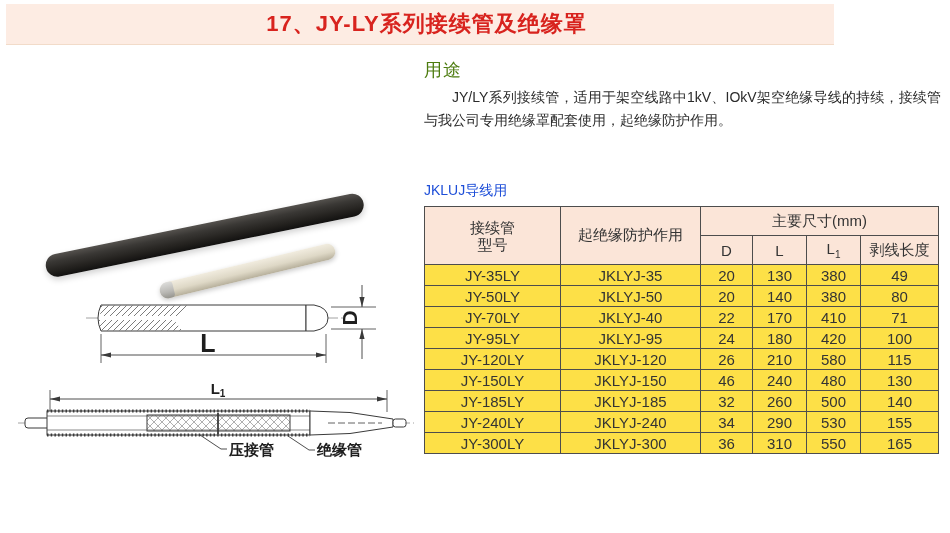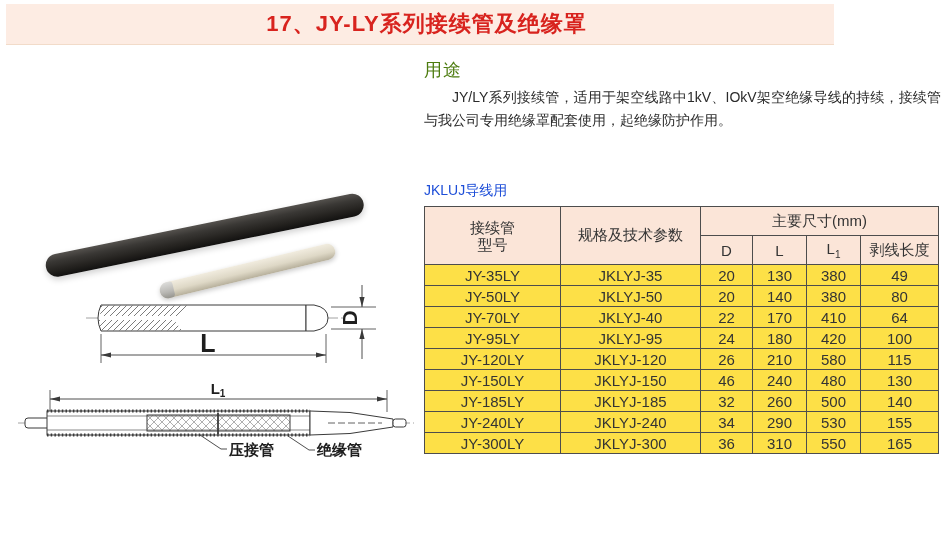--- a/index.html
+++ b/index.html
@@ -79,21 +79,21 @@
         <col style="width:78px">
     </colgroup>
     <thead>
       <tr>
         <th rowspan="2">
           <div class="two-line">
             <div>接续管</div>
             <div>型号</div>
           </div>
         </th>
-        <th rowspan="2">规格及技术参数</th>
+        <th rowspan="2">起绝缘防护作用</th>
         <th colspan="4">主要尺寸(mm)</th>
       </tr>
       <tr>
         <th>D</th>
         <th>L</th>
         <th><span>L</span><sub class="l1">1</sub></th>
         <th>剥线长度</th>
       </tr>
     </thead>
     <tbody>
@@ -112,21 +112,21 @@
           <td>140</td>
           <td>380</td>
           <td>80</td>
         </tr>
         <tr>
           <td>JY-70LY</td>
           <td>JKLYJ-40</td>
           <td>22</td>
           <td>170</td>
           <td>410</td>
-          <td>64</td>
+          <td>71</td>
         </tr>
         <tr>
           <td>JY-95LY</td>
           <td>JKLYJ-95</td>
           <td>24</td>
           <td>180</td>
           <td>420</td>
           <td>100</td>
         </tr>
         <tr>

